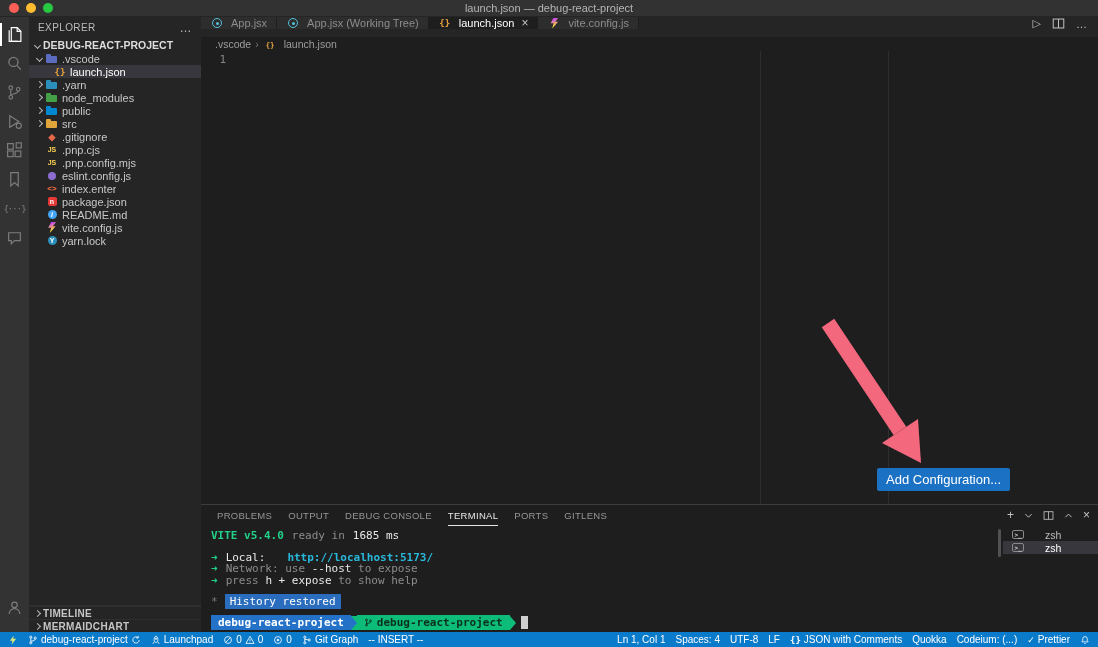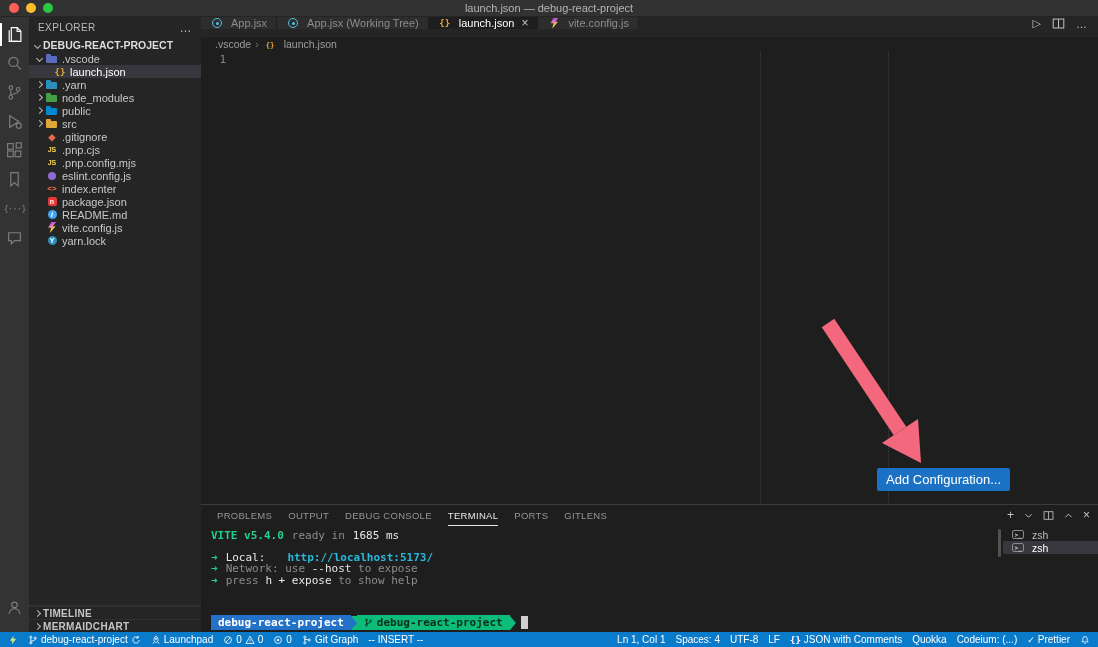--- a/index.html
+++ b/index.html
@@ -108,21 +108,21 @@
   .t-spacer{flex:1}
   .prompt{display:flex;align-items:center}
   .seg{height:15px;display:inline-flex;align-items:center;padding:0 7px;font-weight:bold;font-size:11px}
   .seg-blue{background:var(--prompt-blue,#2472c8);color:#fff}
   .seg-green{background:var(--prompt-green,#0dbc79);color:#0c2e1d;gap:4px}
   .tri{width:0;height:0;border-top:7.5px solid transparent;border-bottom:7.5px solid transparent;border-left:6px solid var(--prompt-blue,#2472c8);background:var(--prompt-green,#0dbc79)}
   .tri.end{border-left-color:var(--prompt-green,#0dbc79);background:transparent}
   .cursor-block{width:7px;height:13px;background:#cfcfcf;margin-left:5px}
   .term-scroll{position:absolute;right:97px;top:3px;width:3px;height:28px;background:#515151;border-radius:2px}
   .term-list{width:95px;flex:none;padding-top:2px;font-size:10.5px;color:#bbb}
-  .term-item{height:13px;display:flex;align-items:center;gap:4px;padding-left:8px;cursor:pointer}
+  .term-item{height:13px;display:flex;align-items:center;gap:17px;padding-left:8px;cursor:pointer}
   .term-item.selected{background:var(--selection,#37373d);color:#fff}
 
   
   .statusbar{height:15px;flex:none;background:var(--status-bar,#0a7acb);display:flex;align-items:center;color:#fff;font-size:10px;padding:0 3px}
   .st{display:flex;align-items:center;gap:3px;padding:0 5px;height:100%;cursor:pointer;white-space:nowrap}
   .st svg{width:10px;height:10px}
   .st-right{margin-left:auto;display:flex;align-items:center;height:100%}
   .braces{font-family:"DejaVu Sans Mono",monospace;font-size:9px;font-weight:bold}
   .check{font-size:9px}
 </style>
@@ -372,20 +372,21 @@
             <span class="pa">×</span>
           </div>
         </div>
 
         <div class="panel-body">
           <div class="terminal">
             <div class="t-line"><span class="t-green">VITE v5.4.0</span><span class="gap8"></span><span class="t-dim">ready in</span><span class="gap8"></span><span class="t-bold">1685 ms</span></div>
             <div class="t-line mt"><span class="t-arrow">➜</span><span class="t-bold">Local:</span><span class="gap24"></span><span class="t-cyan">http://localhost:5173/</span></div>
             <div class="t-line"><span class="t-arrow">➜</span><span class="t-dim">Network: use </span><span class="t-bold">--host</span><span class="t-dim"> to expose</span></div>
             <div class="t-line"><span class="t-arrow">➜</span><span class="t-dim">press </span><span class="t-bold">h + expose</span><span class="t-dim"> to show help</span></div>
+            <div class="t-line mt"><span class="cmd-deco"></span><span class="hist-badge">History restored</span></div>
             <div class="t-spacer"></div>
             <div class="t-line prompt">
               <span class="seg seg-blue">debug-react-project</span>
               <span class="tri"></span>
               <span class="seg seg-green">
                 <svg width="9" height="9" viewBox="0 0 16 16" fill="none" stroke="#0c2e1d" stroke-width="1.6">
                     <circle cx="4.5" cy="3.5" r="1.7"></circle>
                     <circle cx="4.5" cy="12.5" r="1.7"></circle>
                     <circle cx="11.5" cy="5" r="1.7"></circle>
                     <path d="M4.5 5.2v5.6M11.5 6.7c0 3.1-7 2.4-7 4.1"></path>

